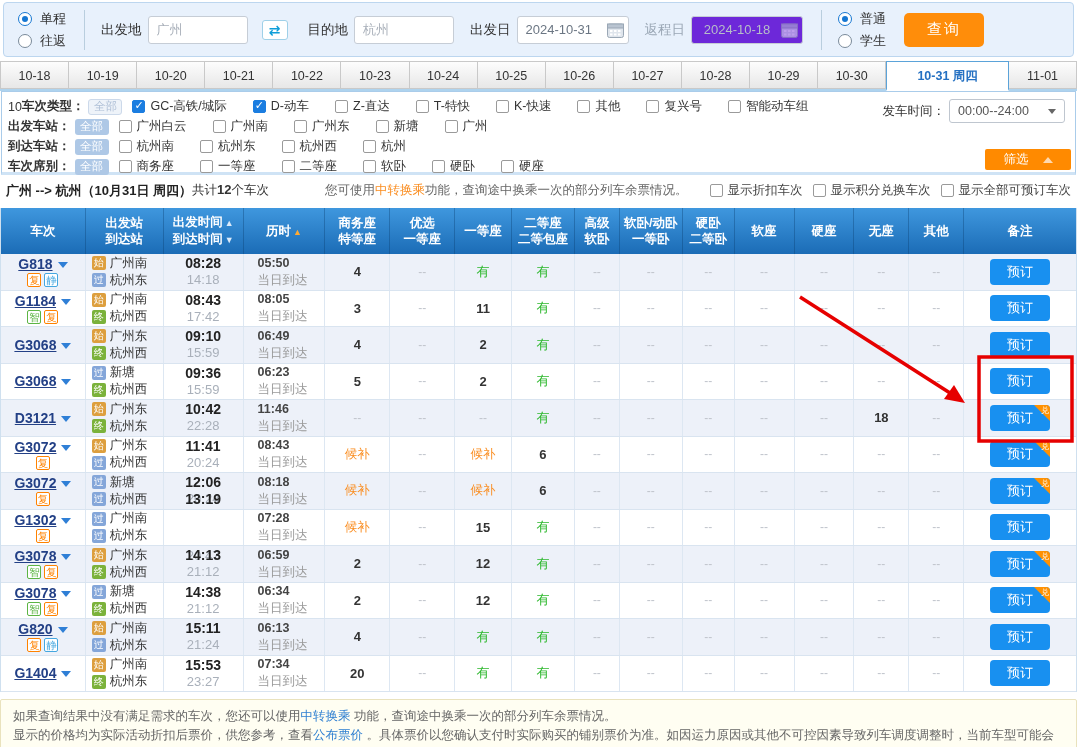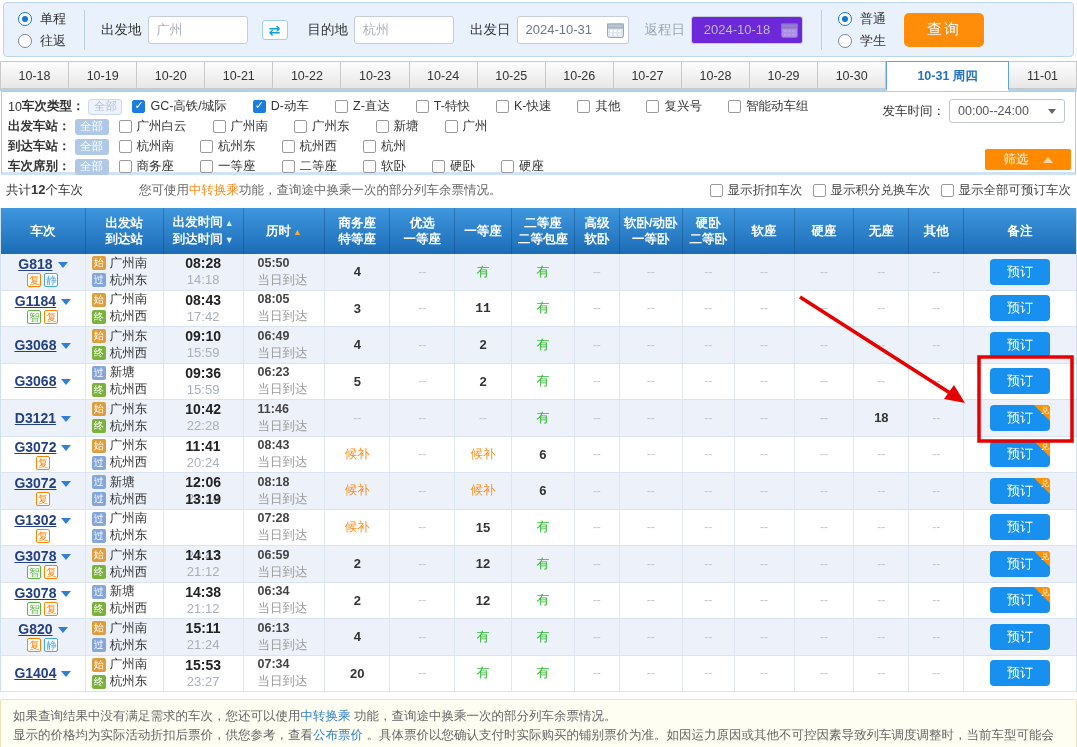--- a/index.html
+++ b/index.html
@@ -297,20 +297,21 @@
       <span class="chev"></span>
     </div>
   </div>
   <button class="filter-btn">
     <span>筛选</span>
     <span class="tri-up"></span>
   </button>
 </div>
 
 <div class="summary">
+  <span class="sum-route">广州 --&gt; 杭州（10月31日 周四）</span>
   <span class="sum-count">
     <span>共计</span><b>12</b><span>个车次</span>
   </span>
   <span class="sum-tip">
     <span>您可使用</span><span class="olink">中转换乘</span><span>功能，查询途中换乘一次的部分列车余票情况。</span>
   </span>
   <span class="sum-checks" id="sum-checks">
       <span class="f-opt">
         <span class="cbox"></span>
         <span>显示折扣车次</span>
@@ -454,21 +455,21 @@
         <div class="td" style="width: 80px;">
           <div class="tm1">08:43</div>
           <div class="tm2">17:42</div>
         </div>
         <div class="td" style="width: 82px;">
           <div class="dur1">08:05</div>
           <div class="dur2">当日到达</div>
         </div>
         <div class="td center seat num" style="width: 65px;">3</div>
         <div class="td center seat dash" style="width: 65px;">--</div>
-        <div class="td center seat num" style="width: 57px; font-family: Liberation Mono, monospace;">11</div>
+        <div class="td center seat num" style="width: 57px;">11</div>
         <div class="td center seat avail" style="width: 63px;">有</div>
         <div class="td center seat dash" style="width: 45px;">--</div>
         <div class="td center seat dash" style="width: 63px;">--</div>
         <div class="td center seat dash" style="width: 52px;">--</div>
         <div class="td center seat dash" style="width: 60px;">--</div>
         <div class="td center seat dash" style="width: 60px;">--</div>
         <div class="td center seat dash" style="width: 55px;">--</div>
         <div class="td center seat dash" style="width: 55px;">--</div>
         <div class="td center" style="width: 112px;">
           <button class="book-btn"><span>预订</span></button>

